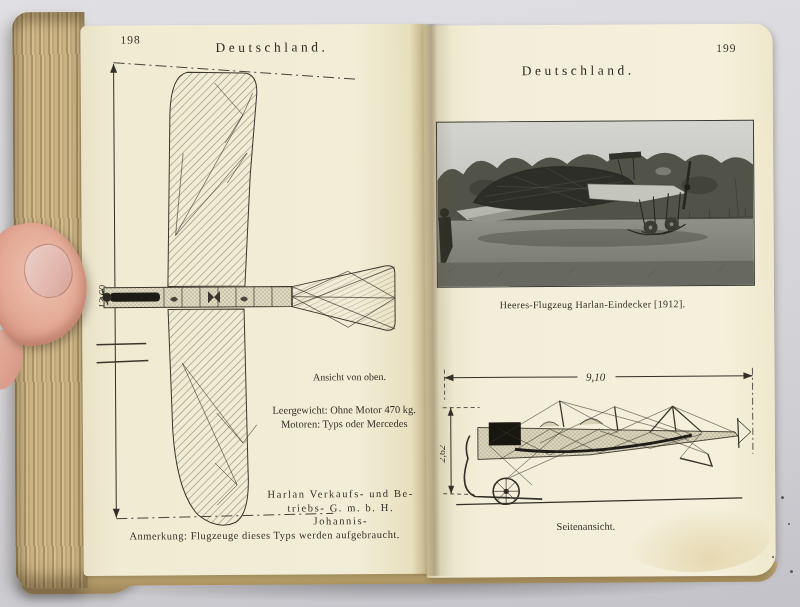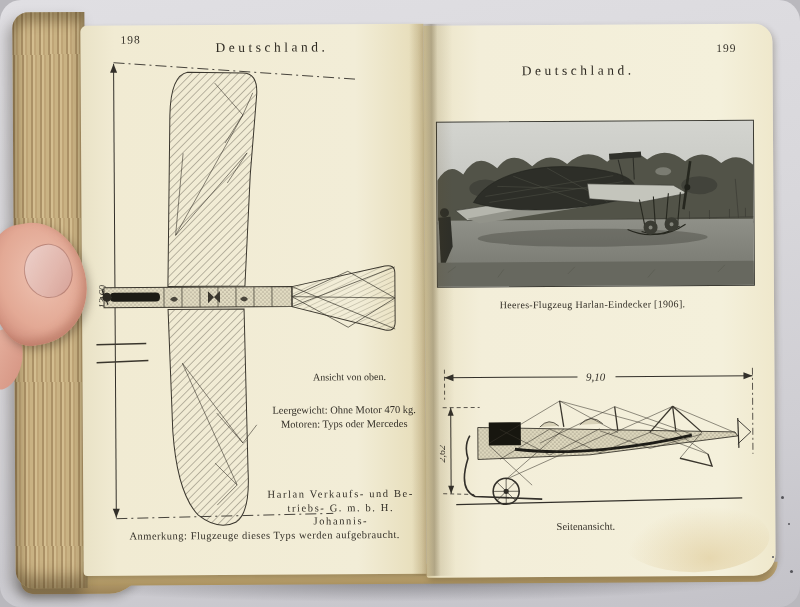--- a/index.html
+++ b/index.html
@@ -1,18 +1,18 @@
 <!DOCTYPE html>
 <html><head>
 <meta charset="utf-8">
 <style>
   html,body{margin:0;padding:0;background:#b9b8bd;}
   .scene{position:relative;width:800px;height:607px;overflow:hidden;
     background:linear-gradient(170deg,#e0dfe3 0%,#d8d7db 45%,#cfced3 75%,#c3c2c8 100%);
-    font-family:"Liberation Serif", serif;color:#2f2b24;border-radius:21px;}
+    font-family:"Liberation Serif", serif;color:#2f2b24;}
   .book{position:absolute;left:12px;top:6px;width:764px;height:586px;transform:rotate(-0.35deg);}
   .book-shadow{position:absolute;left:30px;top:566px;width:720px;height:30px;
     background:radial-gradient(ellipse at 50% 30%,rgba(30,30,35,0.35),rgba(30,30,35,0) 70%);}
   .page-stack{position:absolute;left:2px;top:4px;width:72px;height:576px;
     border-radius:16px 0 0 18px;
     background:repeating-linear-gradient(90deg,#a8financial 0,#a8906a 0);
     background:repeating-linear-gradient(90deg,#ab9166 0 2px,#d3bd8f 2px 4px,#bfa577 4px 6px,#c9b283 6px 9px);
     box-shadow:-5px 8px 14px rgba(40,35,25,0.35), inset 0 10px 12px rgba(60,45,20,0.35), inset 0 -12px 14px rgba(60,45,20,0.4);}
   .stack-bottom{position:absolute;left:6px;top:560px;width:120px;height:26px;
     background:linear-gradient(#c9b17f,#9d8457);border-radius:0 0 30px 22px;transform:skewX(-18deg);
@@ -246,21 +246,21 @@
             <circle cx="234" cy="103" r="7" fill="#3b3c34"></circle>
               <circle cx="234" cy="103" r="2" fill="#83847b"></circle>
           </g>
           <g>
             <circle cx="7" cy="90" r="4.5" fill="#2d2e28"></circle>
             <path d="M 1,95 L 13,94 L 15,124 L 8,140 L 3,140 Z" fill="#2d2e28"></path>
           </g>
         </svg>
       </div>
 
-      <div class="photo-caption"><span>Heeres-Flugzeug </span><b>Harlan</b><span>-Eindecker [1906].</span></div>
+      <div class="photo-caption"><span>Heeres-Flugzeug </span><b>Harlan</b><span>-Eindecker [1912].</span></div>
 
       <svg width="318" height="162" viewBox="0 0 318 162" style="position:absolute;left:14px;top:338px;">
         <defs>
           <pattern id="stippleB" width="4" height="4" patternUnits="userSpaceOnUse">
             <rect width="4" height="4" fill="#ddd7bd"></rect>
             <circle cx="1" cy="1" r="0.55" fill="#6e675a"></circle>
             <circle cx="3" cy="3" r="0.55" fill="#6e675a"></circle>
           </pattern>
         </defs>
 

